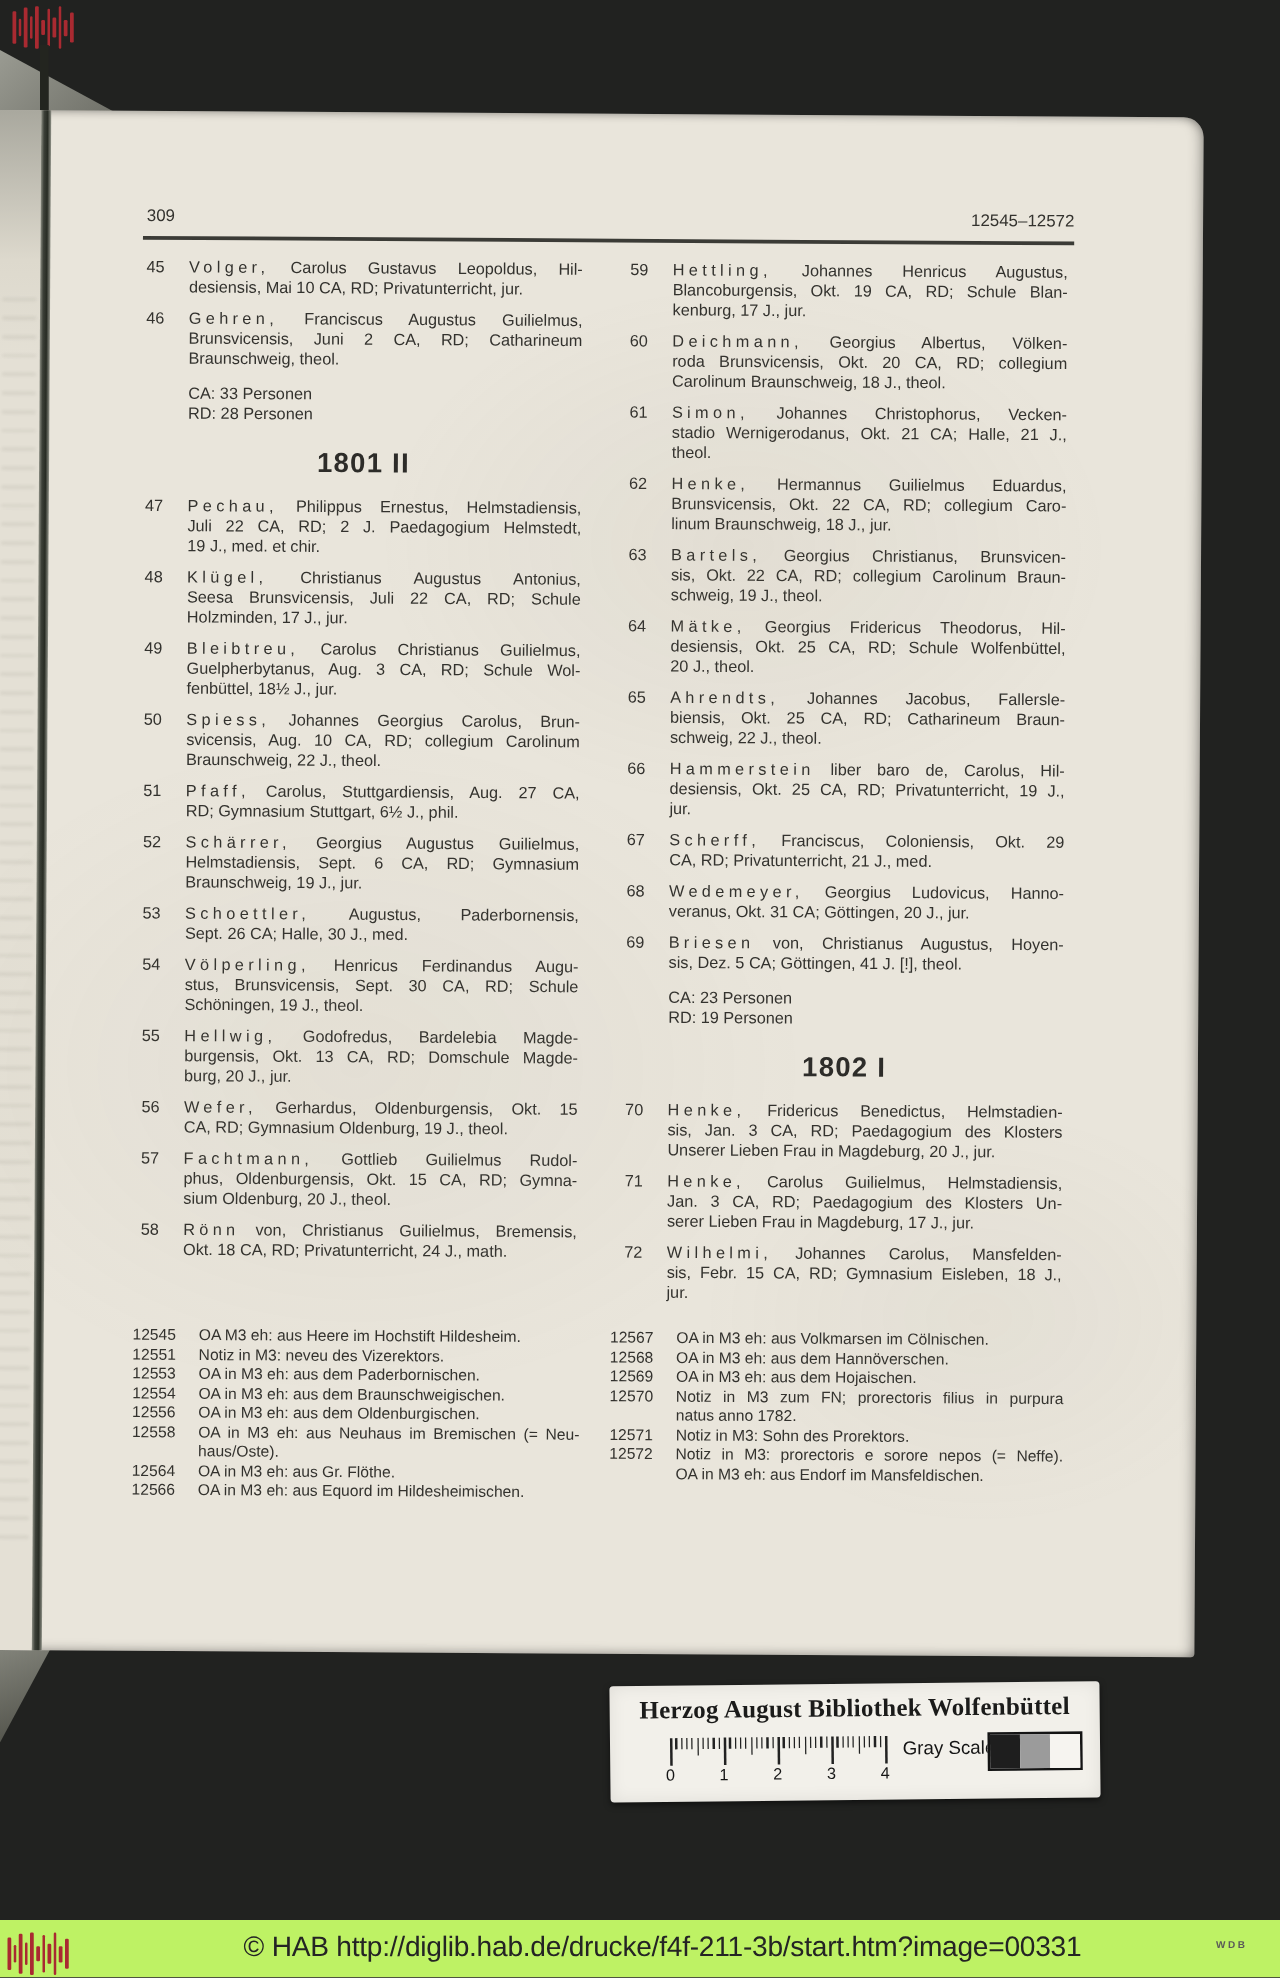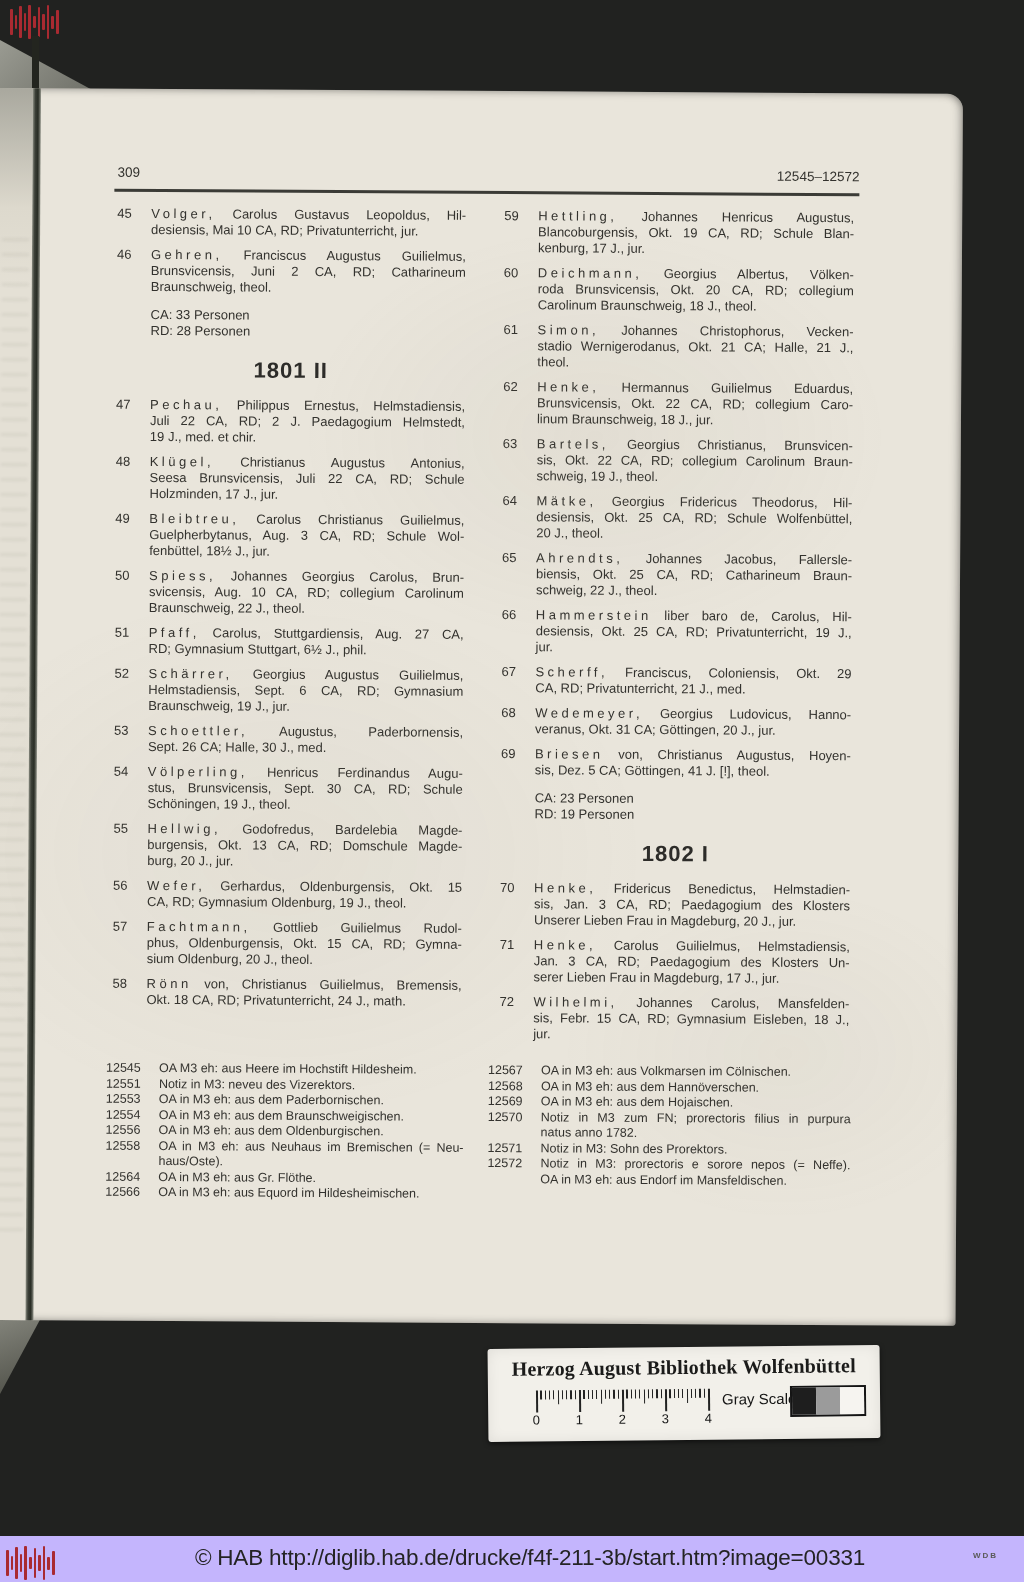--- a/index.html
+++ b/index.html
@@ -70,21 +70,21 @@
   .ruler .tick.half{height:14px;}
   .ruler .tick.cm{height:22px;width:1.7px;}
   .ruler-labels{position:absolute;left:48px;top:64px;width:176px;height:16px;
         font-size:13px;color:#161616;}
   .ruler-labels .rlabel{position:absolute;transform:translateX(-50%);}
   .grayscale-label{position:absolute;left:234px;top:44px;font-size:15px;color:#141414;}
   .patches{position:absolute;left:302px;top:40px;width:72px;height:27px;display:flex;
         border:2px solid #141414;background:#fff;}
   .patches .patch{flex:1;}
   
-  .caption-bar{position:absolute;left:0;top:1536px;width:1024px;height:46px;background:#c4b5fd;}
+  .caption-bar{position:absolute;left:0;top:1536px;width:1024px;height:46px;background:#bef264;}
   .caption{position:absolute;left:0;right:0;top:9px;text-align:center;font-size:22.5px;
         color:#242424;transform:translateX(18px);letter-spacing:-0.2px;}
   .caption-tiny{position:absolute;right:26px;top:15px;font-size:8px;font-weight:bold;
         letter-spacing:2px;color:#5a5a58;}
 </style>
 </head>
 <body>
 
 <div class="stage">
 

